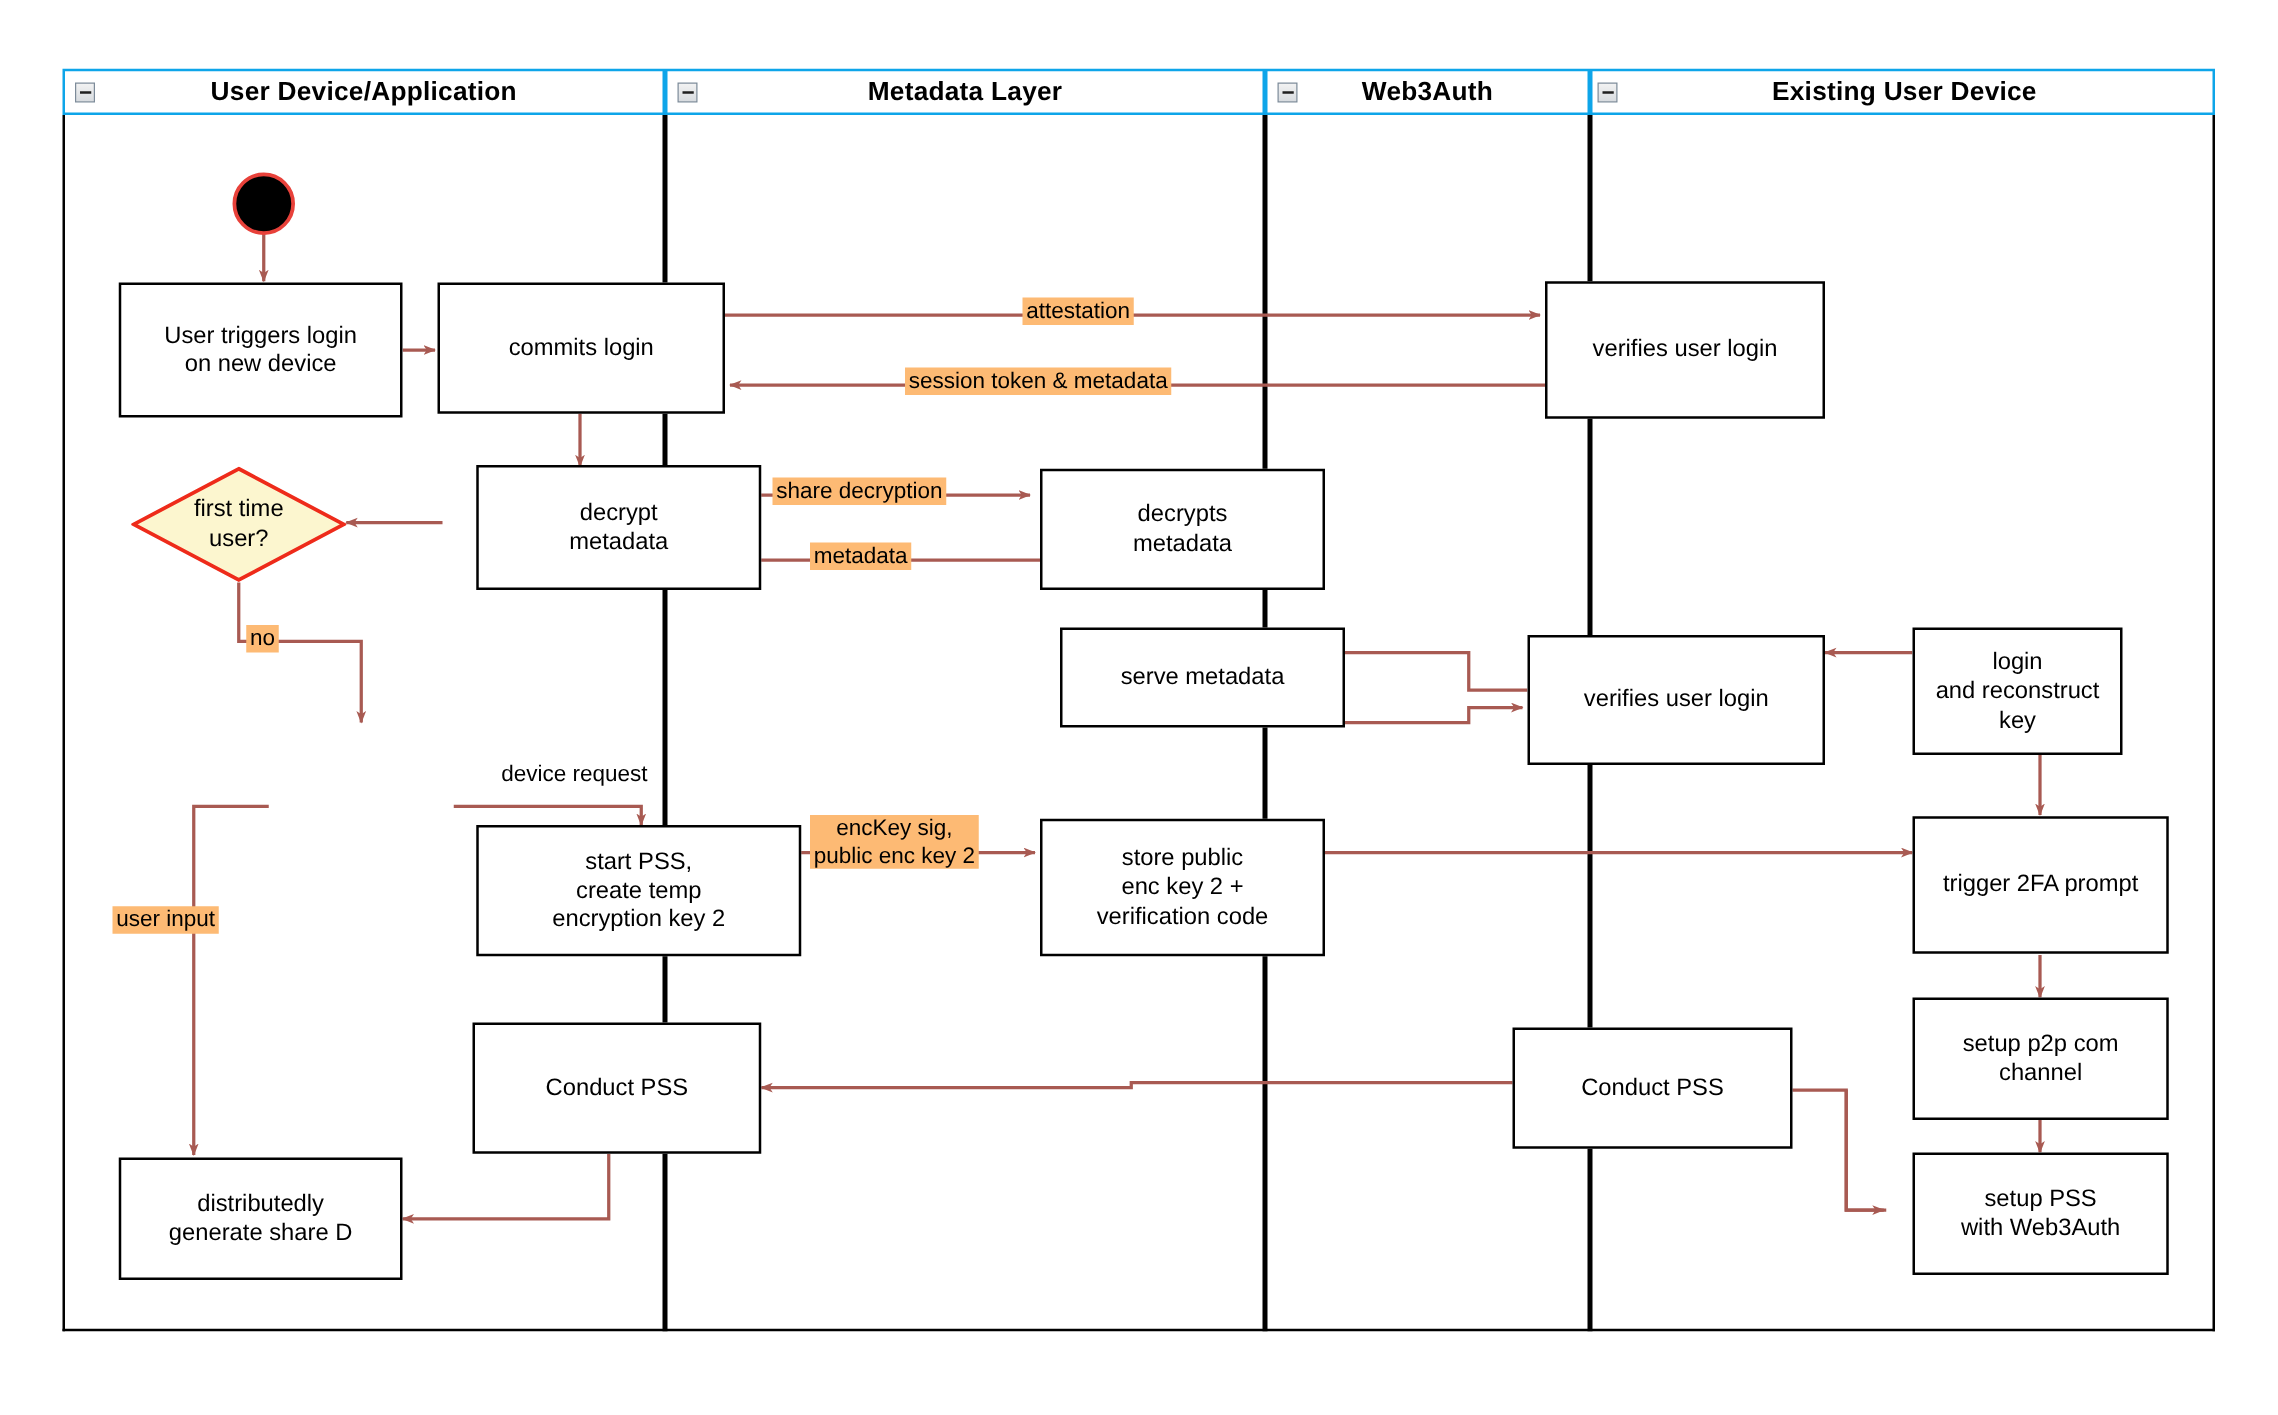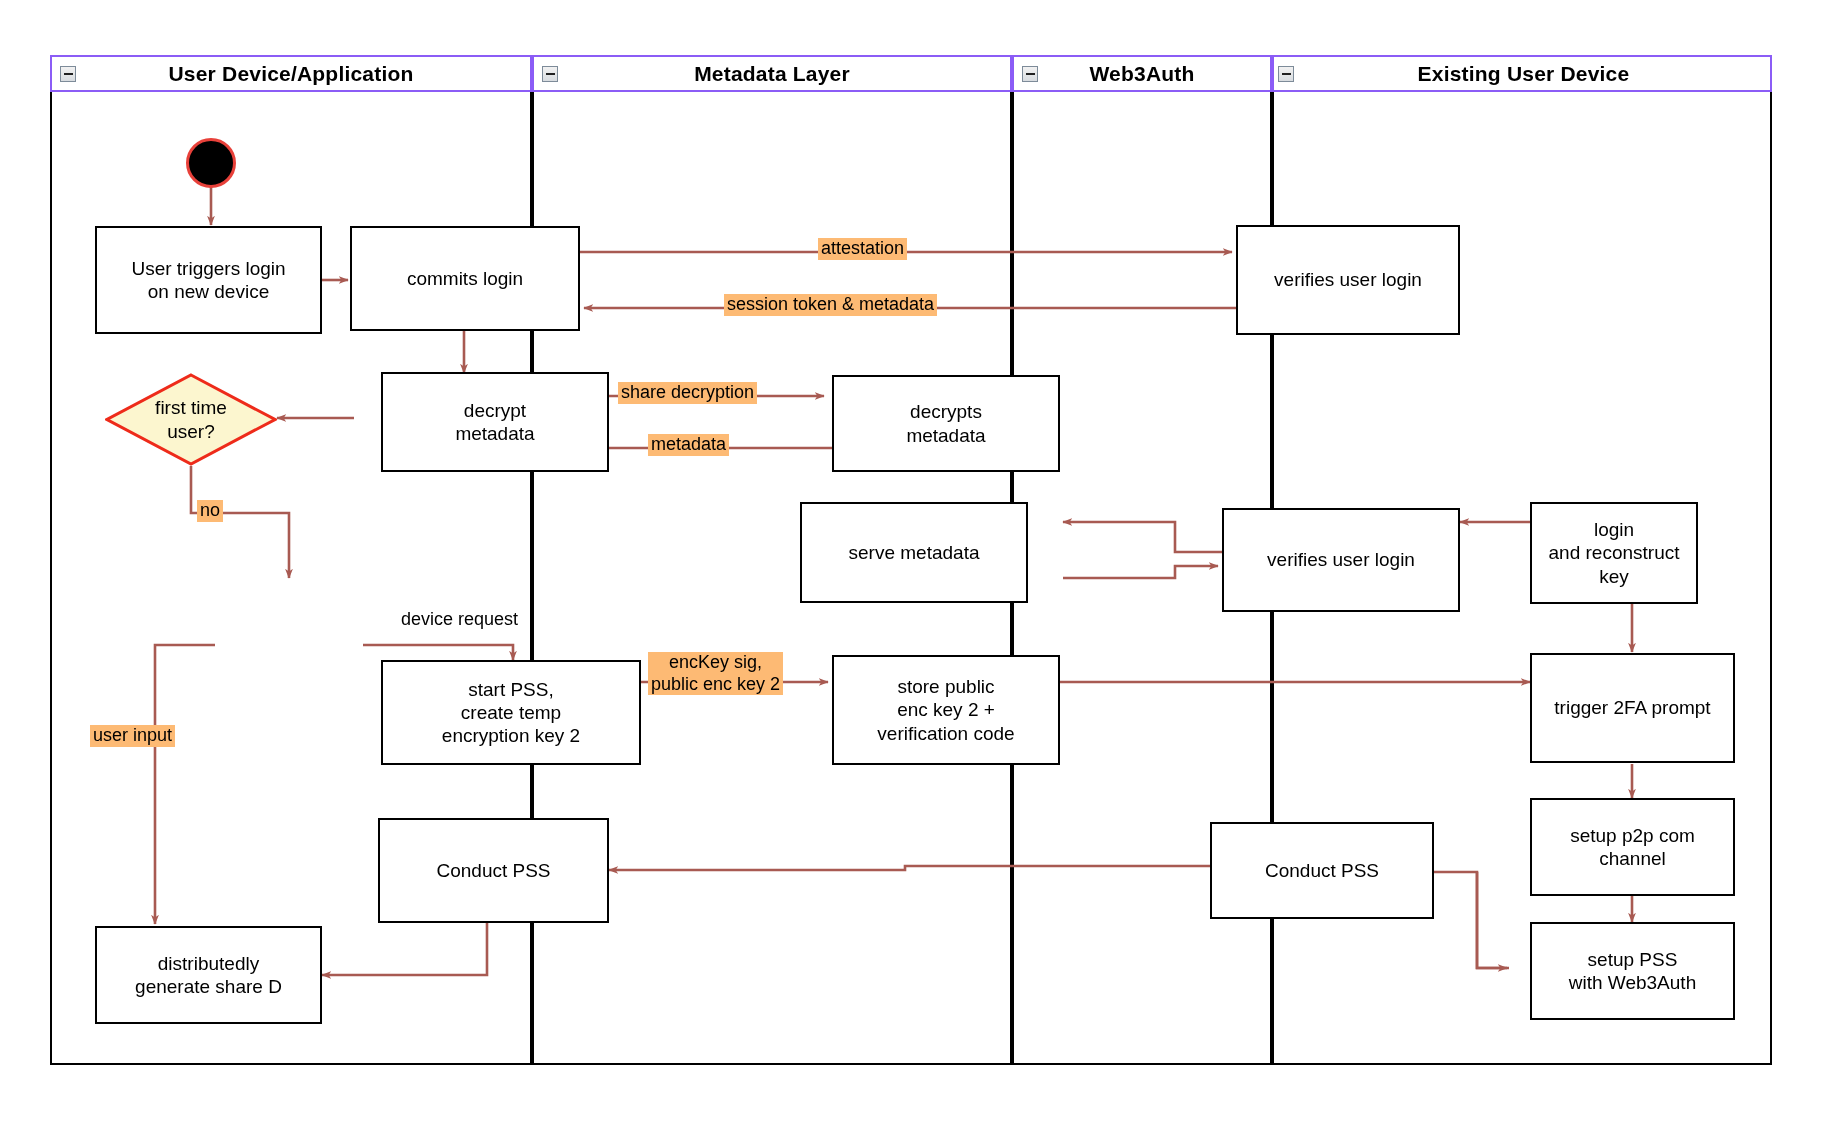--- a/index.html
+++ b/index.html
@@ -19,21 +19,21 @@
     position: absolute;
     left: 0;
     top: 0;
     width: 1822px;
     height: 1132px;
     pointer-events: none;
   }
   .lane-header {
     position: absolute;
     box-sizing: border-box;
-    border: 2px solid #8b5cf6;
+    border: 2px solid #0ea5e9;
     background: #ffffff;
     display: flex;
     align-items: center;
     justify-content: center;
   }
   .lane-title {
     font-size: 21px;
     font-weight: bold;
     color: #000000;
     letter-spacing: 0.2px;
@@ -230,21 +230,21 @@
 encryption key 2</div>
 
   <div class="node" style="left:378px; top:818px; width:231px; height:105px;">Conduct PSS</div>
 
   <div class="node" style="left:95px; top:926px; width:227px; height:98px;">distributedly
 generate share D</div>
 
   <div class="node" style="left:832px; top:375px; width:228px; height:97px;">decrypts
 metadata</div>
 
-  <div class="node" style="left:800px; top:502px; width:228px; height:101px;">serve metadata</div>
+  <div class="node" style="left:848px; top:502px; width:228px; height:80px;">serve metadata</div>
 
   <div class="node" style="left:832px; top:655px; width:228px; height:110px;">store public
 enc key 2 +
 verification code</div>
 
   <div class="node" style="left:1236px; top:225px; width:224px; height:110px;">verifies user login</div>
 
   <div class="node" style="left:1222px; top:508px; width:238px; height:104px;">verifies user login</div>
 
   <div class="node" style="left:1210px; top:822px; width:224px; height:97px;">Conduct PSS</div>

